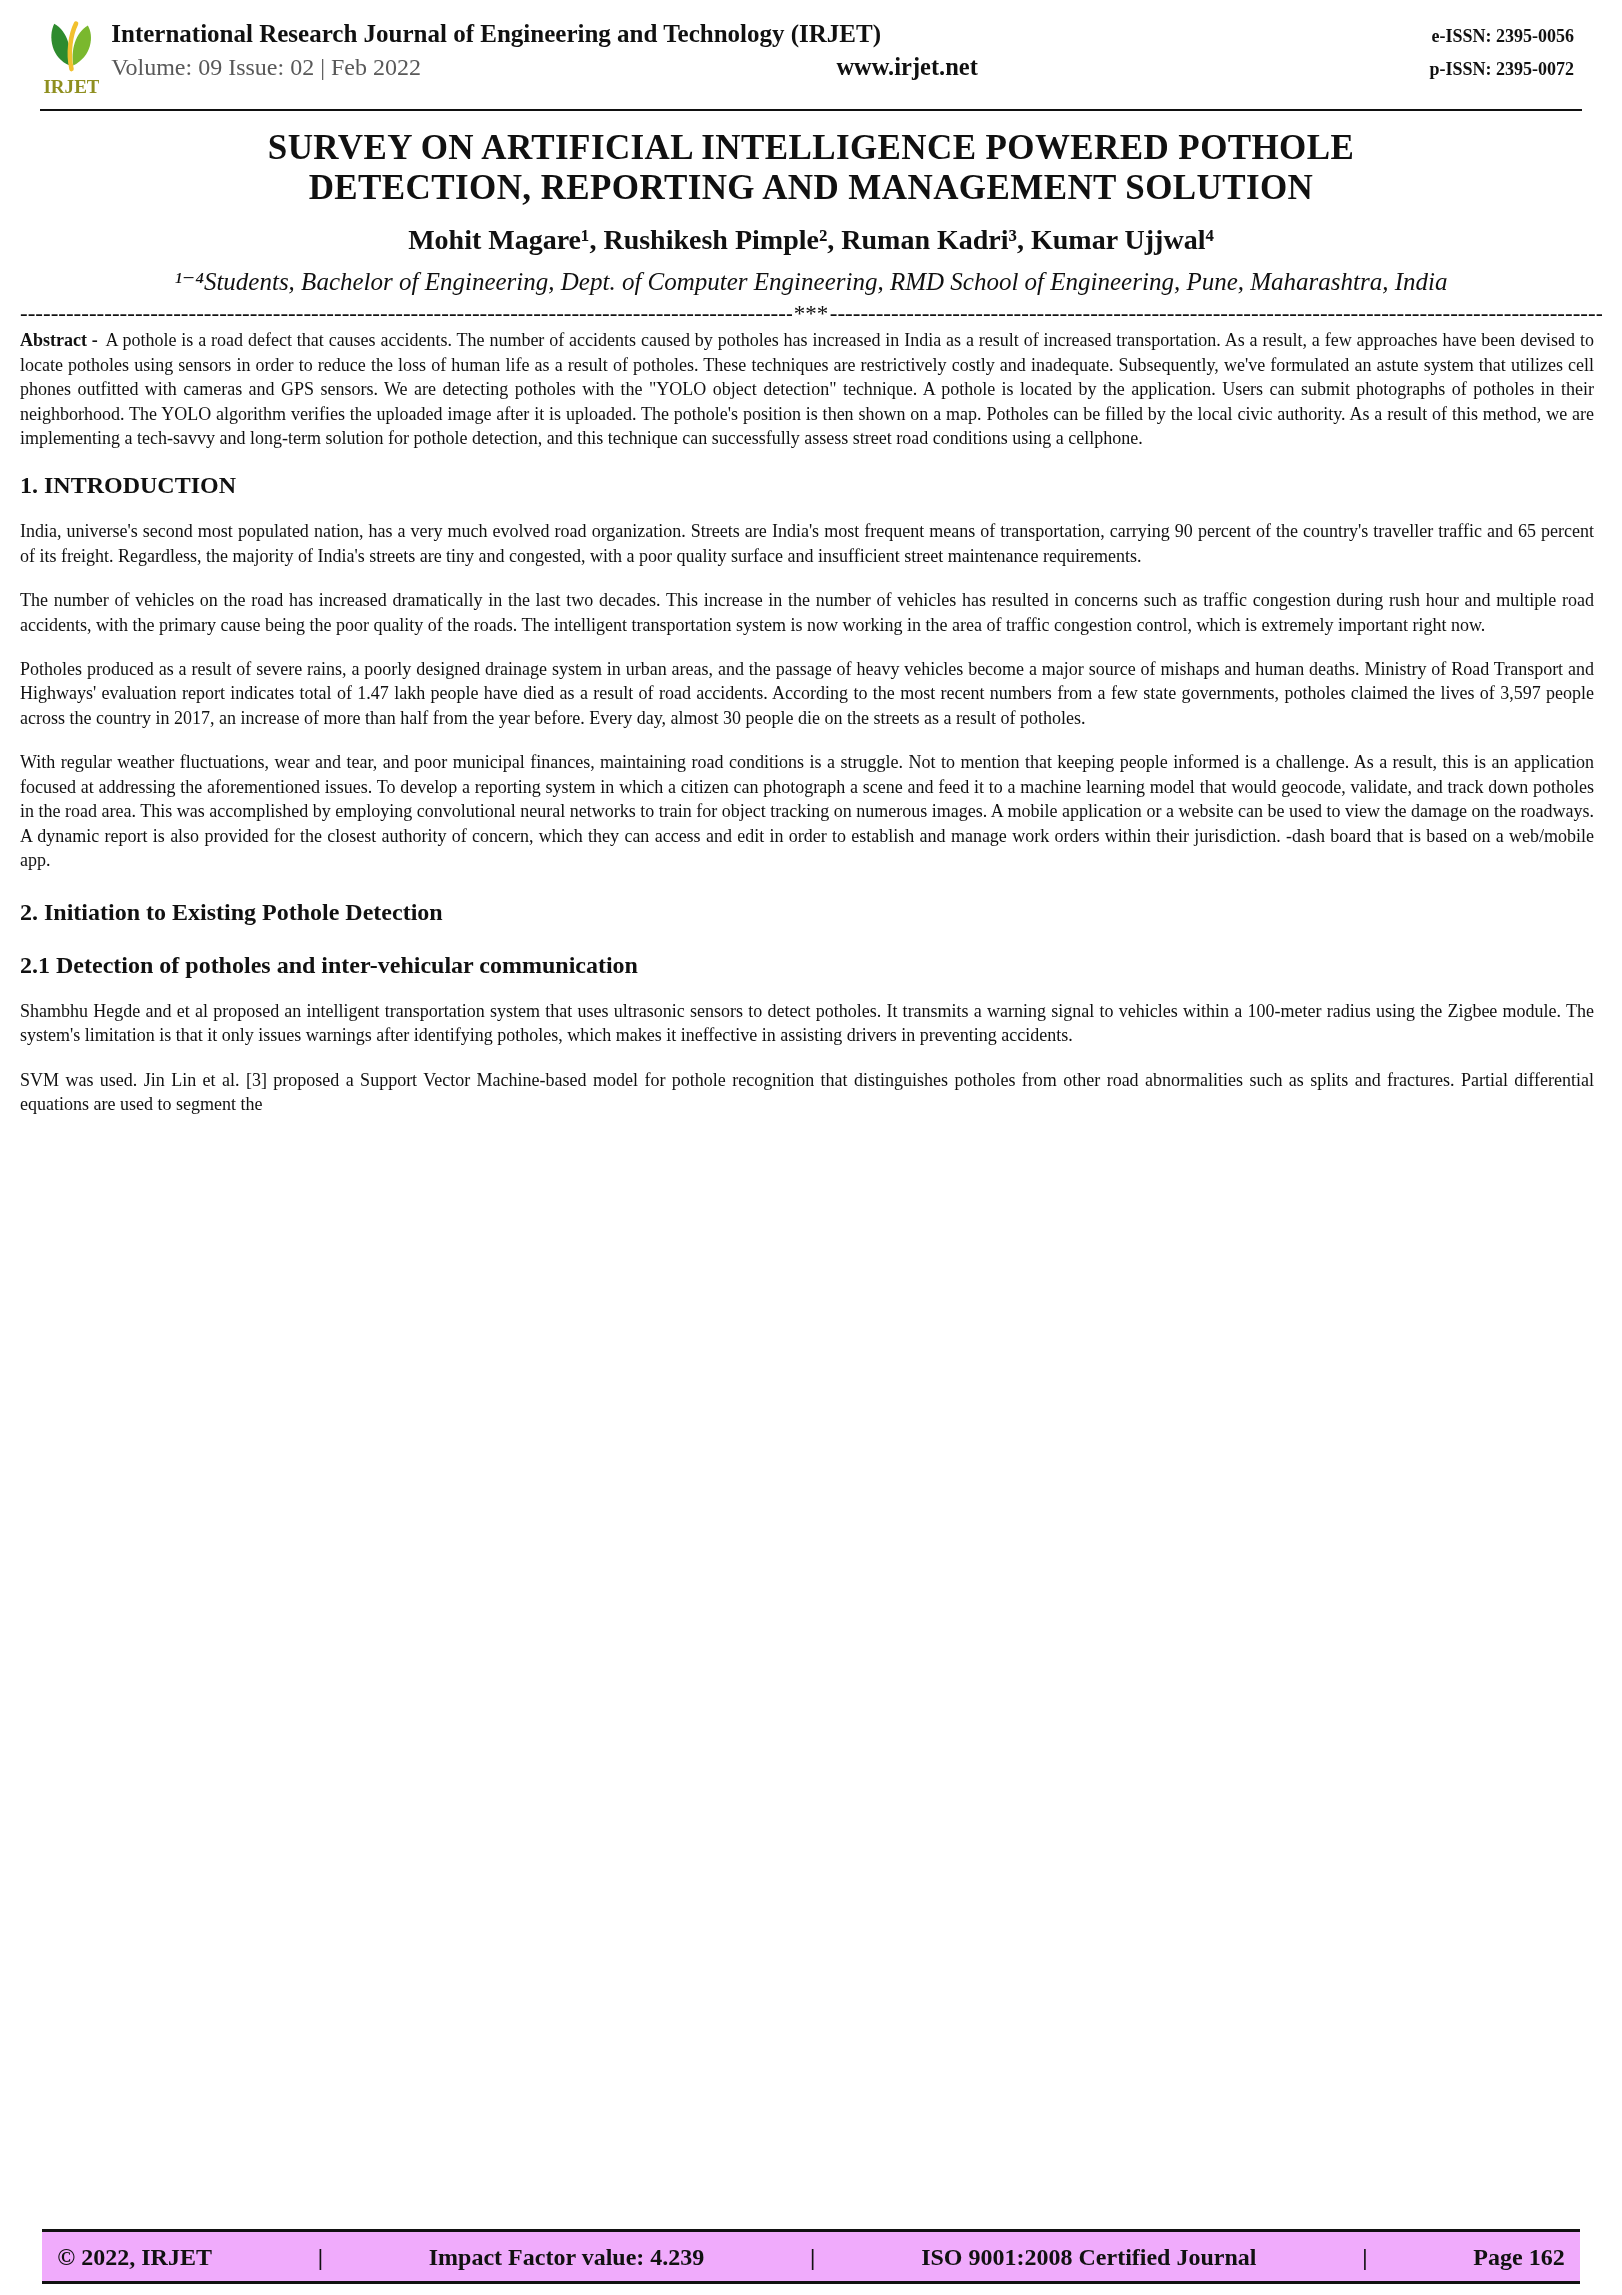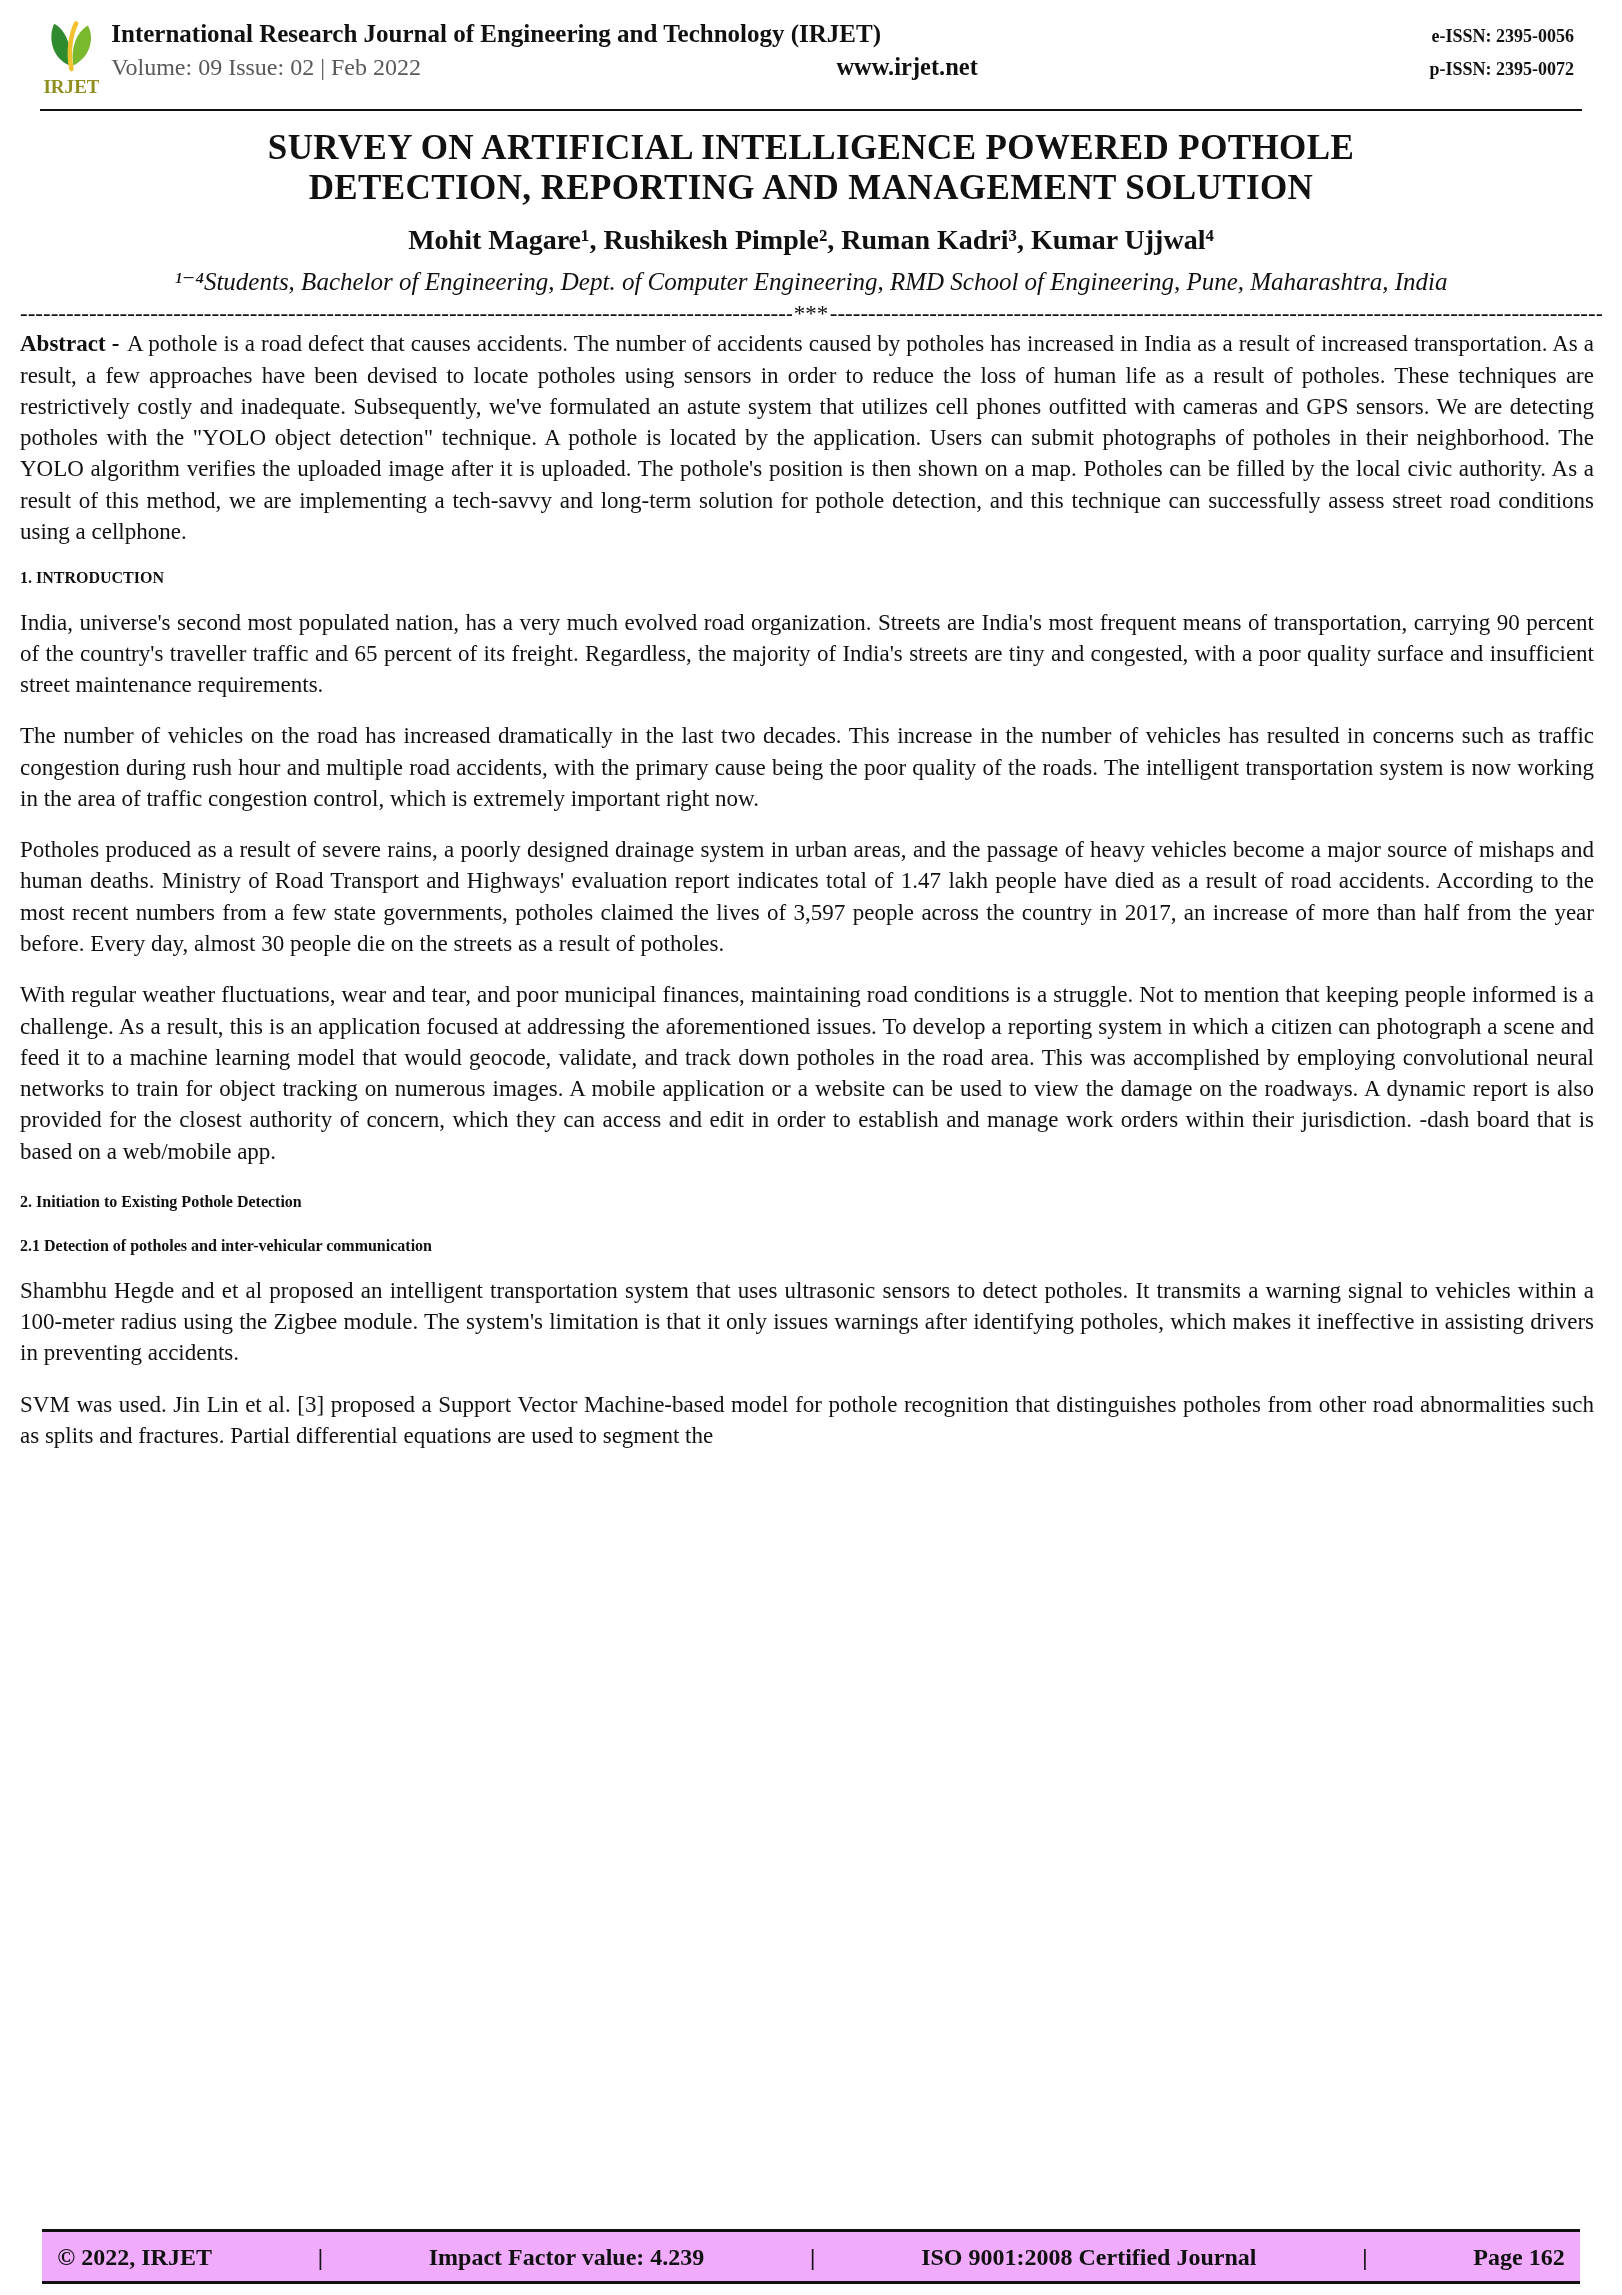--- a/index.html
+++ b/index.html
@@ -97,34 +97,34 @@
   .separator .dashes {
     flex: 1;
     overflow: hidden;
     white-space: nowrap;
   }
   .separator .stars { flex: 0 0 auto; padding: 0 1.5px; }
 
   
   .para {
     margin: 0 8px 20px 0;
-    font-size: 23px;
+    font-size: 18px;
     line-height: 1.36;
     text-align: justify;
   }
   .abstract-label { font-weight: bold; margin-right: 7.7px; }
   .kw-label { font-weight: bold; font-style: italic; margin-right: 12.3px; }
   .kw-text {
     background: var(--highlight-bg, #e6e6e6);
     color: #3d3d3d;
     padding: 1.5px 0;
   }
   .heading {
     margin: 26px 0 20px 0;
-    font-size: 16px;
+    font-size: 24px;
     font-weight: bold;
     text-align: left;
   }
   .heading.first { margin-top: 21.5px; }
 
   
   .page-footer {
     position: absolute;
     left: 42px;
     right: 42px;

